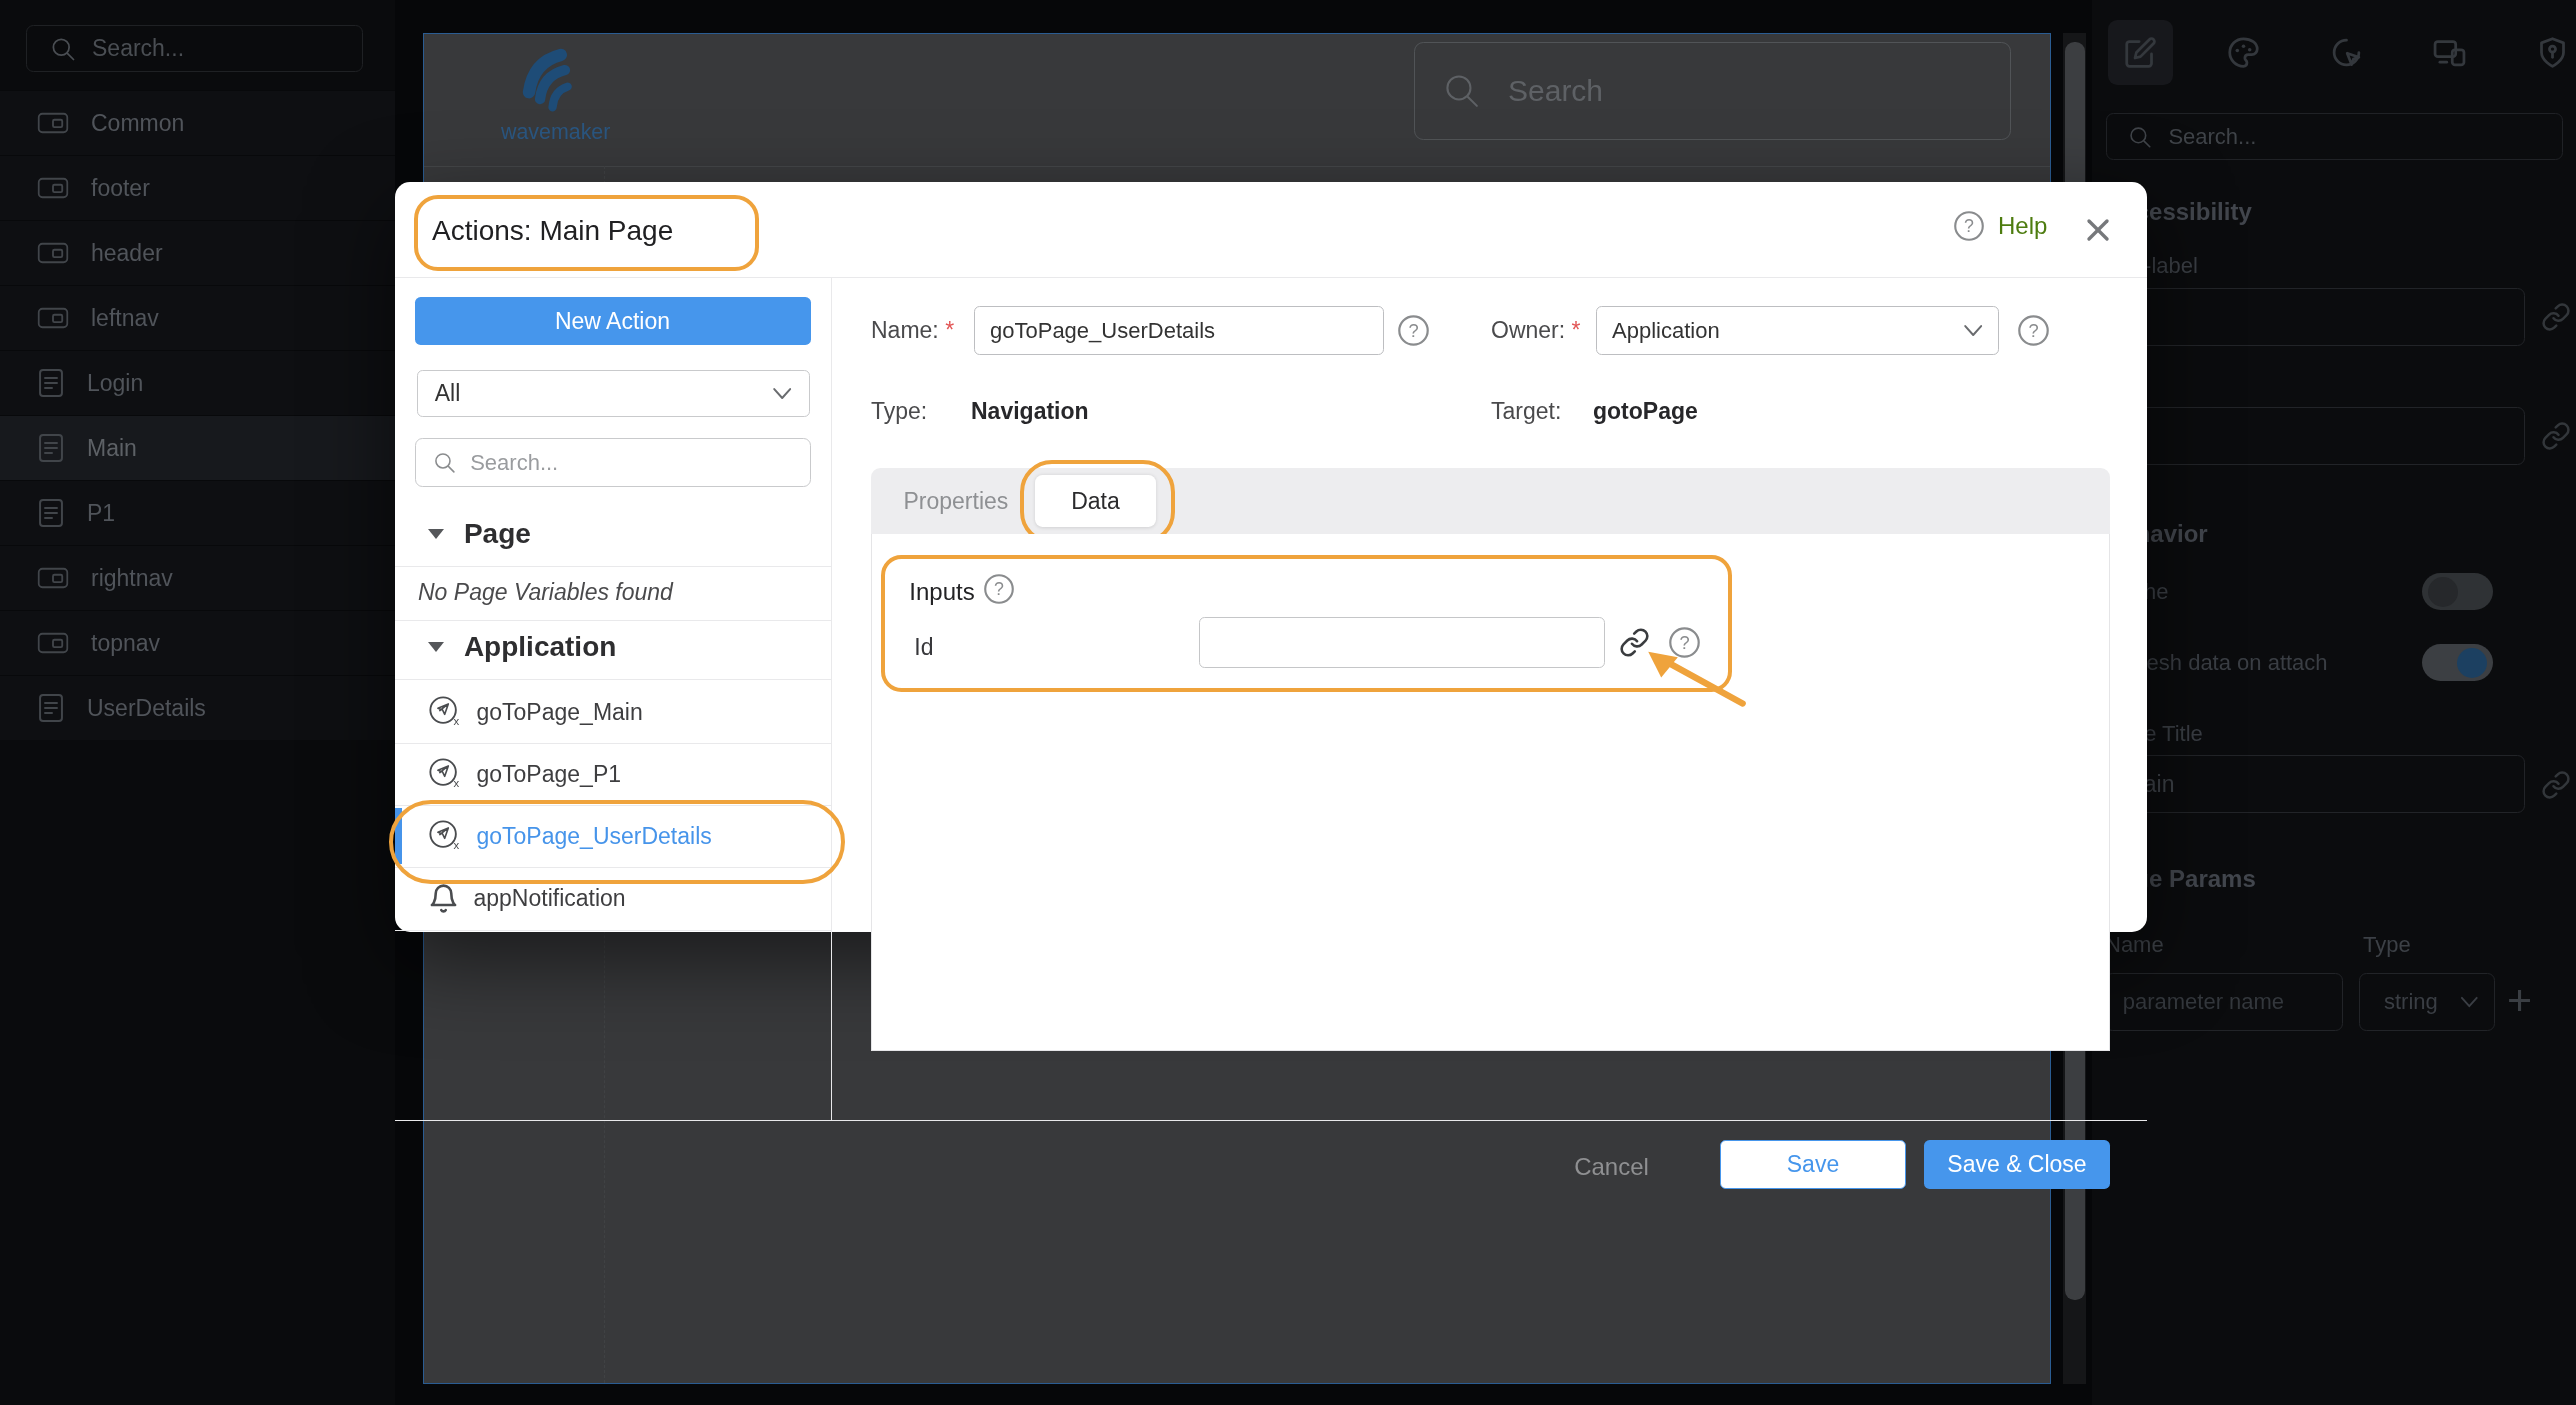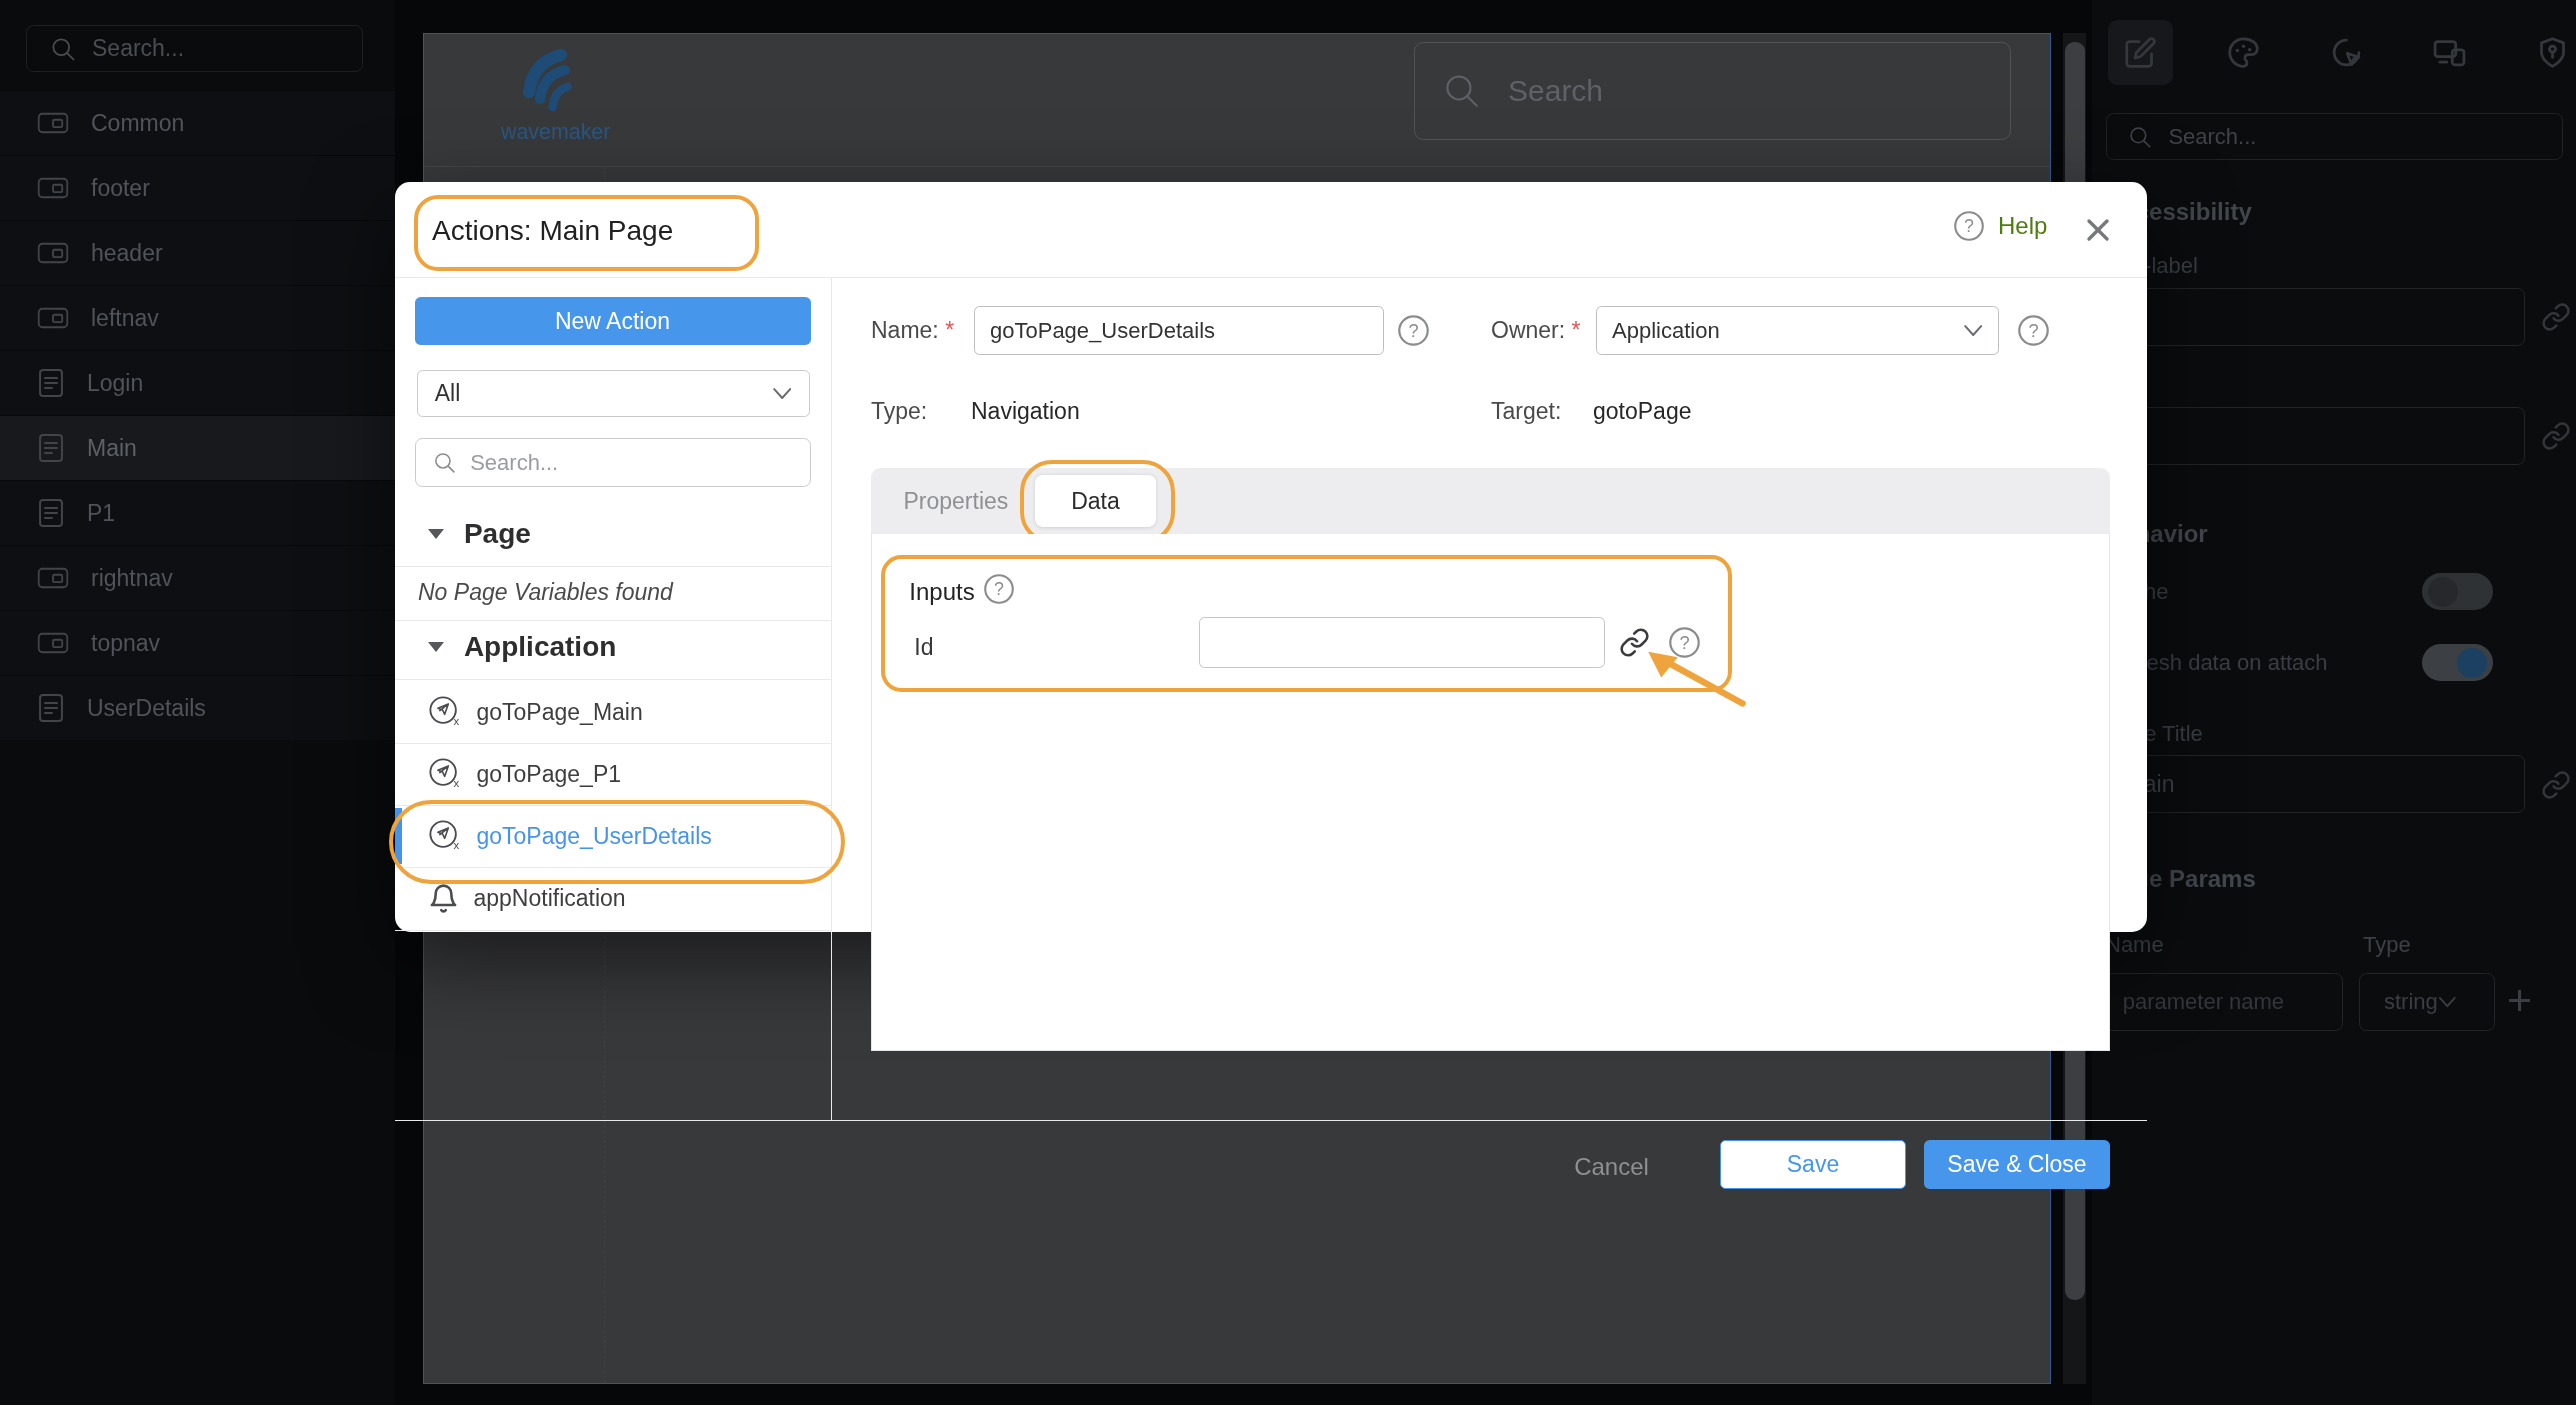--- a/index.html
+++ b/index.html
@@ -62,21 +62,21 @@
   .toggle .knob { position:absolute; top:3.7px; width:30px; height:30px; border-radius:50%; }
   .toggle.off { background:#2F3235; } .toggle.off .knob { left:5.6px; background:#26282B; }
   .toggle.on  { background:#3C3F43; } .toggle.on  .knob { left:35px; background:#1C4061; }
   .rp-col-hdr { position:absolute; font-size:22px; color:#3C4046; }
   .rp-param-input { position:absolute; left:13px; top:973px; width:238px; height:58px;
     border:0.9px solid #222428; border-radius:7.4px; background:transparent; padding-left:16.7px;
     font-family:"Liberation Sans",sans-serif; font-size:22px; color:#33373C; outline:none; }
   .rp-param-input::placeholder { color:#33373C; }
   .rp-select { position:absolute; left:267px; top:973px; width:136px; height:58px;
     border:0.9px solid #222428; border-radius:7.4px; display:flex; align-items:center;
-    padding:0 15px 0 24px; font-size:22px; color:#3A3E44; }
+    justify-content:space-between; padding:0 15px 0 24px; font-size:22px; color:#3A3E44; }
   .rp-plus { position:absolute; left:415px; top:976px; font-size:43px; font-weight:300; color:#3A3E43; }
 
   
   .modal { position:absolute; left:395px; top:182px; width:1752px; height:750px;
     background:#FFFFFF; border-radius:15px; box-shadow:0 28px 84px rgba(0,0,0,.55); }
   .m-title { position:absolute; left:37px; top:33px; font-size:28px; color:#202022; }
   .m-help { position:absolute; left:1558px; top:28px; display:flex; align-items:center; gap:13px;
     color:#4d7c0f; font-size:24px; }
   .m-help .ic { color:#8A8C8E; }
   .m-close { position:absolute; left:1683px; top:28px; width:39px; height:39px; color:#76787B;
@@ -108,21 +108,21 @@
   .m-action-row .ic { color:#4A4C4F; }
   .m-action-row.selected { color:#4694EA; }
   .m-sel-bar { position:absolute; left:0; top:626px; width:7.4px; height:56px; background:#4694EA; }
 
   
   .f-label { position:absolute; font-size:23px; color:#4A4A4C; }
   .f-req { color:#E25555; }
   .f-input { position:absolute; height:49px; border:0.9px solid #BDBEC1; border-radius:5.6px;
     background:#fff; font-family:"Liberation Sans",sans-serif; font-size:22px; color:#333;
     padding-left:15px; outline:none; }
-  .f-value { position:absolute; font-size:23px; font-weight:400; color:#27272A; }
+  .f-value { position:absolute; font-size:23px; font-weight:700; color:#27272A; }
   .help-ic { position:absolute; width:33px; height:33px; color:#8A8C8E; }
 
   .m-tabs { position:absolute; left:476px; top:286px; width:1239px; height:66px;
     background:#EDEDEF; border-radius:9.3px 9.3px 0 0; }
   .m-tab-plain { position:absolute; left:32.5px; top:0; height:66px; display:flex; align-items:center;
     font-size:23px; color:#8E9093; }
   .m-tab-active { position:absolute; left:164px; top:7.4px; width:121px; height:52px; background:#fff;
     border-radius:7.4px; box-shadow:0 0.9px 3.7px rgba(0,0,0,.12); display:flex; align-items:center;
     justify-content:center; font-size:23px; color:#2B2B2D; }
   .m-tabpanel { position:absolute; left:476px; top:352px; width:1239px; height:517px;

